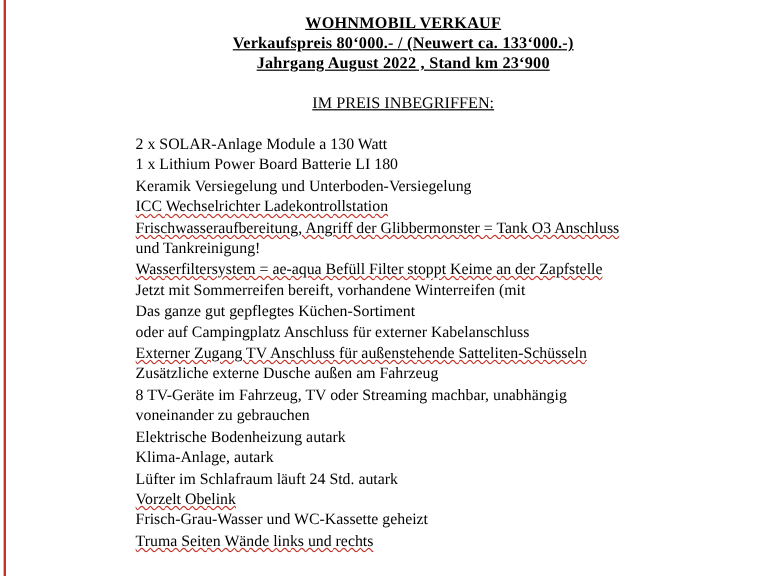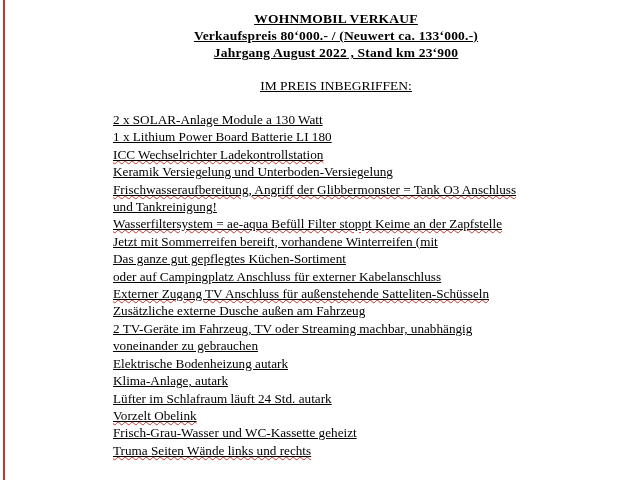--- a/index.html
+++ b/index.html
@@ -13,21 +13,20 @@
     font-family: "Liberation Serif", serif;
     color: #000000;
     overflow: hidden;
   }
   .page {
     position: relative;
     width: 586px;
     height: 480px;
     box-sizing: border-box;
     padding: 10px 0 10px 0;
-    text-decoration: underline;
   }
   .left-rule {
     position: absolute;
     left: 3px;
     top: 0;
     width: 2px;
     height: 480px;
     background: #c5342a;
   }
   .doc {
@@ -86,31 +85,31 @@
       <div class="title-line"><span class="u">WOHNMOBIL VERKAUF</span></div>
       <div class="title-line"><span class="u">Verkaufspreis 80‘000.-  / (Neuwert ca. 133‘000.-)</span></div>
       <div class="title-line"><span class="u">Jahrgang August 2022 , Stand km 23‘900</span></div>
     </div>
 
     <div class="section-head"><span class="u">IM PREIS INBEGRIFFEN:</span></div>
 
     <div class="body-list">
       <div class="line"><span>2 x SOLAR-Anlage Module a 130 Watt</span></div>
       <div class="line"><span>1 x Lithium Power Board Batterie LI 180</span></div>
+      <div class="line"><span>Keramik Versiegelung und Unterboden-Versiegelung</span></div>
       <div class="line"><span class="sp">ICC Wechselrichter Ladekontrollstation</span></div>
-      <div class="line"><span>Keramik Versiegelung und Unterboden-Versiegelung</span></div>
       <div class="line"><span class="sp">Frischwasseraufbereitung, Angriff der Glibbermonster = Tank O3 Anschluss</span></div>
       <div class="line"><span>und Tankreinigung!</span></div>
       <div class="line"><span class="sp">Wasserfiltersystem = ae-aqua Befüll Filter stoppt Keime an der Zapfstelle</span></div>
       <div class="line"><span>Jetzt mit Sommerreifen bereift, vorhandene Winterreifen (mit</span></div>
       <div class="line"><span>Das ganze gut gepflegtes Küchen-Sortiment</span></div>
       <div class="line"><span>oder auf Campingplatz Anschluss für externer Kabelanschluss</span></div>
       <div class="line"><span class="sp">Externer Zugang TV Anschluss für außenstehende Satteliten-Schüsseln</span></div>
       <div class="line"><span>Zusätzliche externe Dusche außen am Fahrzeug</span></div>
-      <div class="line"><span>2 TV-Geräte im Fahrzeug, TV oder Streaming machbar, unabhängig</span></div>
+      <div class="line"><span>8 TV-Geräte im Fahrzeug, TV oder Streaming machbar, unabhängig</span></div>
       <div class="line"><span>voneinander zu gebrauchen</span></div>
       <div class="line"><span>Elektrische Bodenheizung autark</span></div>
       <div class="line"><span>Klima-Anlage, autark</span></div>
       <div class="line"><span>Lüfter im Schlafraum läuft 24 Std. autark</span></div>
       <div class="line"><span class="sp">Vorzelt Obelink</span></div>
       <div class="line"><span>Frisch-Grau-Wasser und WC-Kassette geheizt</span></div>
       <div class="line"><span class="sp">Truma Seiten Wände links und rechts</span></div>
 
     </div>
 

